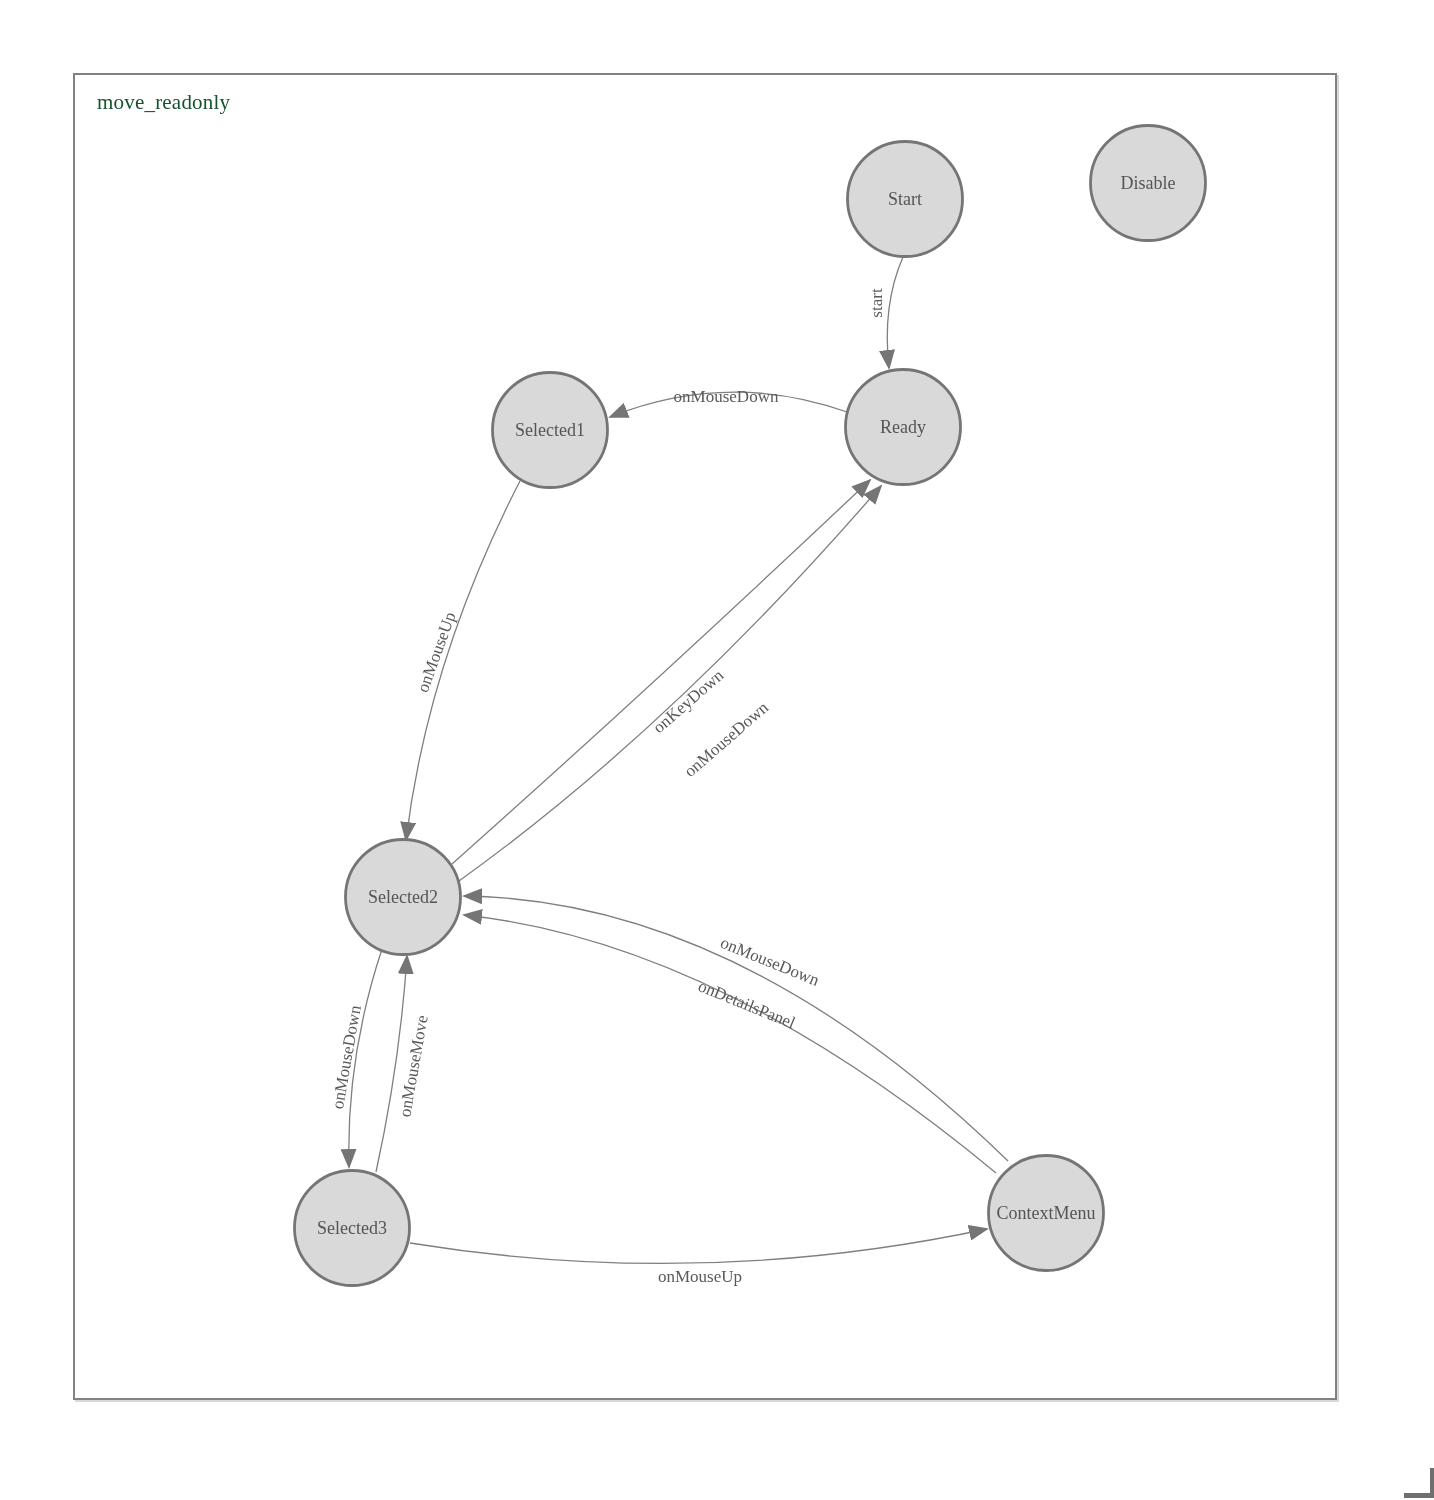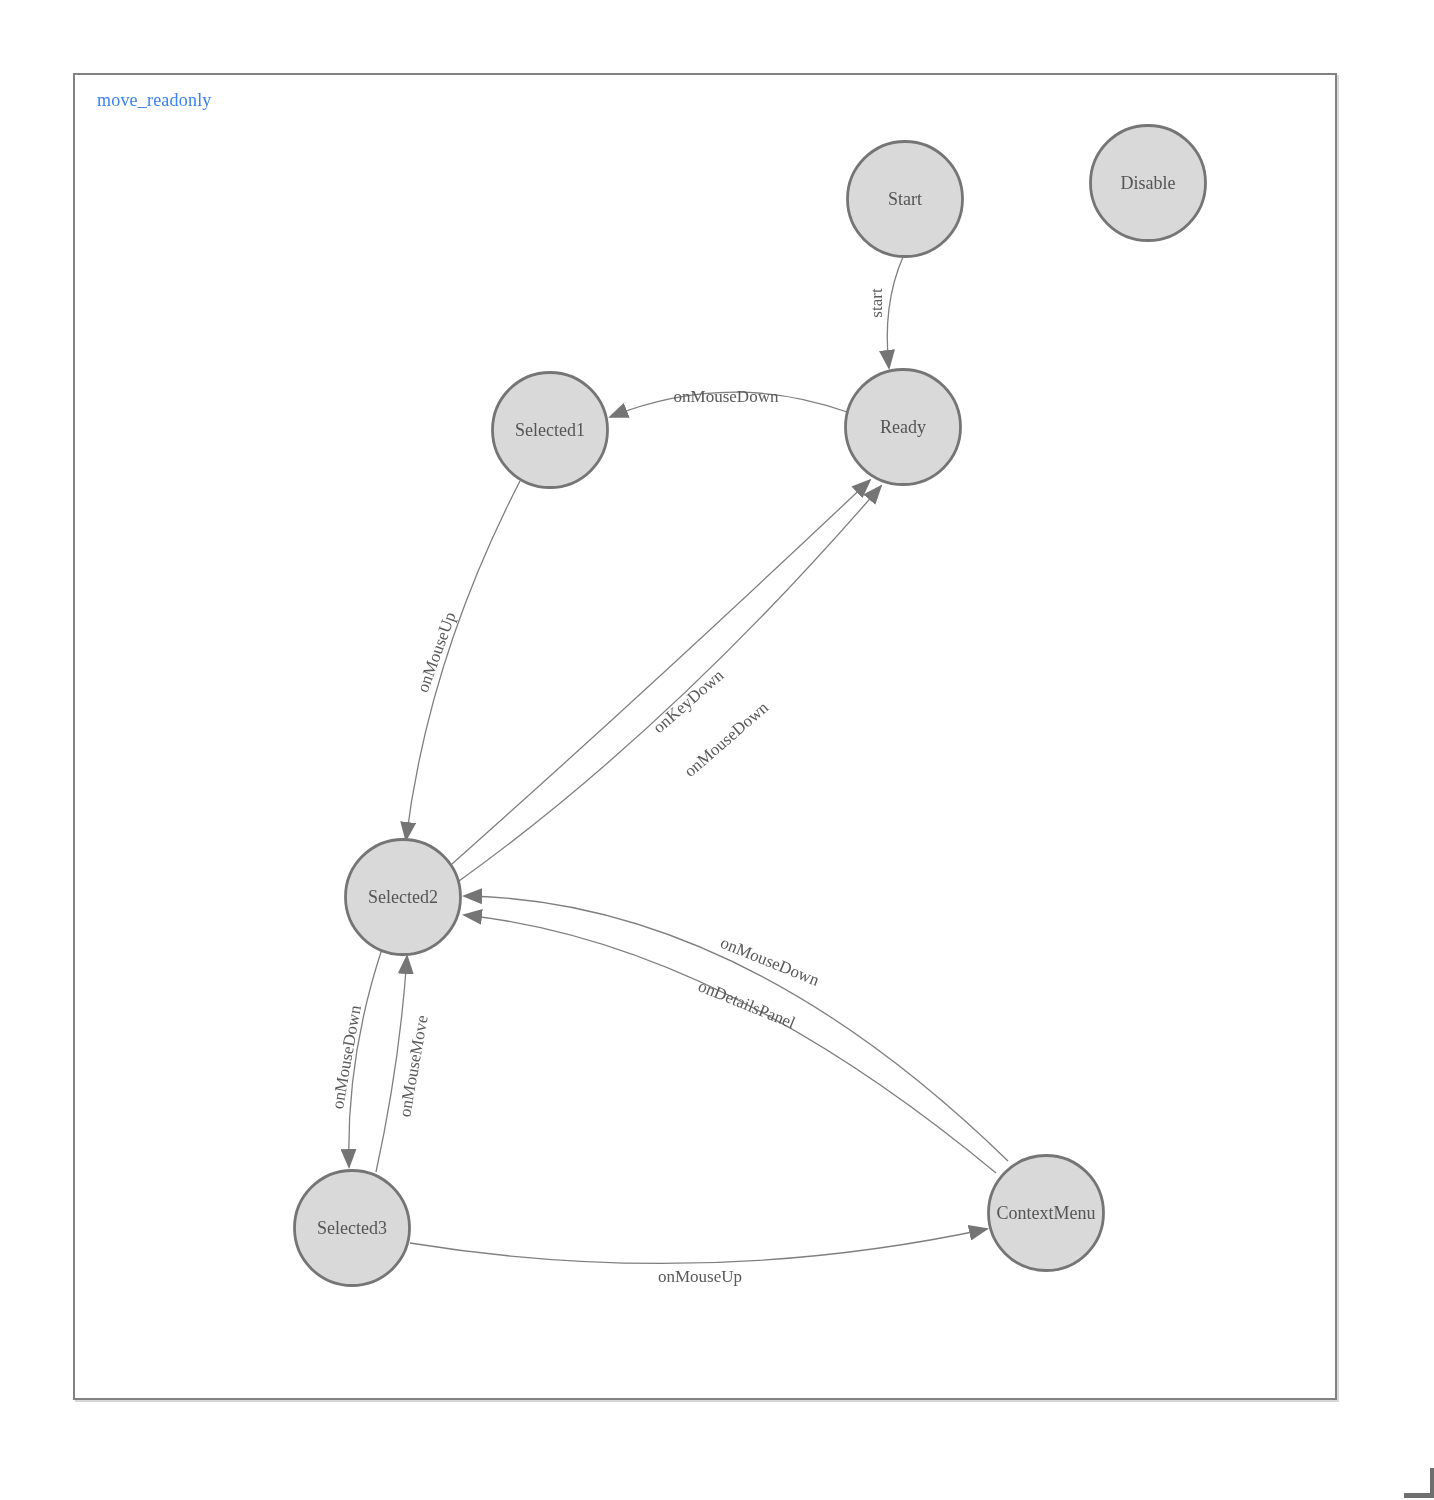--- a/index.html
+++ b/index.html
@@ -23,22 +23,22 @@
     width: 1260px;
     height: 1323px;
     border: 2px solid #828282;
     box-shadow: 2px 2px 0 #d8d8d8;
     background: #ffffff;
   }
   .diagram-title {
     position: absolute;
     left: 97px;
     top: 90px;
-    font-size: 18px;
-    color: #3b82f6;
+    font-size: 21px;
+    color: #14532d;
     letter-spacing: 0.2px;
   }
   svg.graph {
     position: absolute;
     left: 0;
     top: 0;
   }
   .edge {
     fill: none;
     stroke: #7f7f7f;

